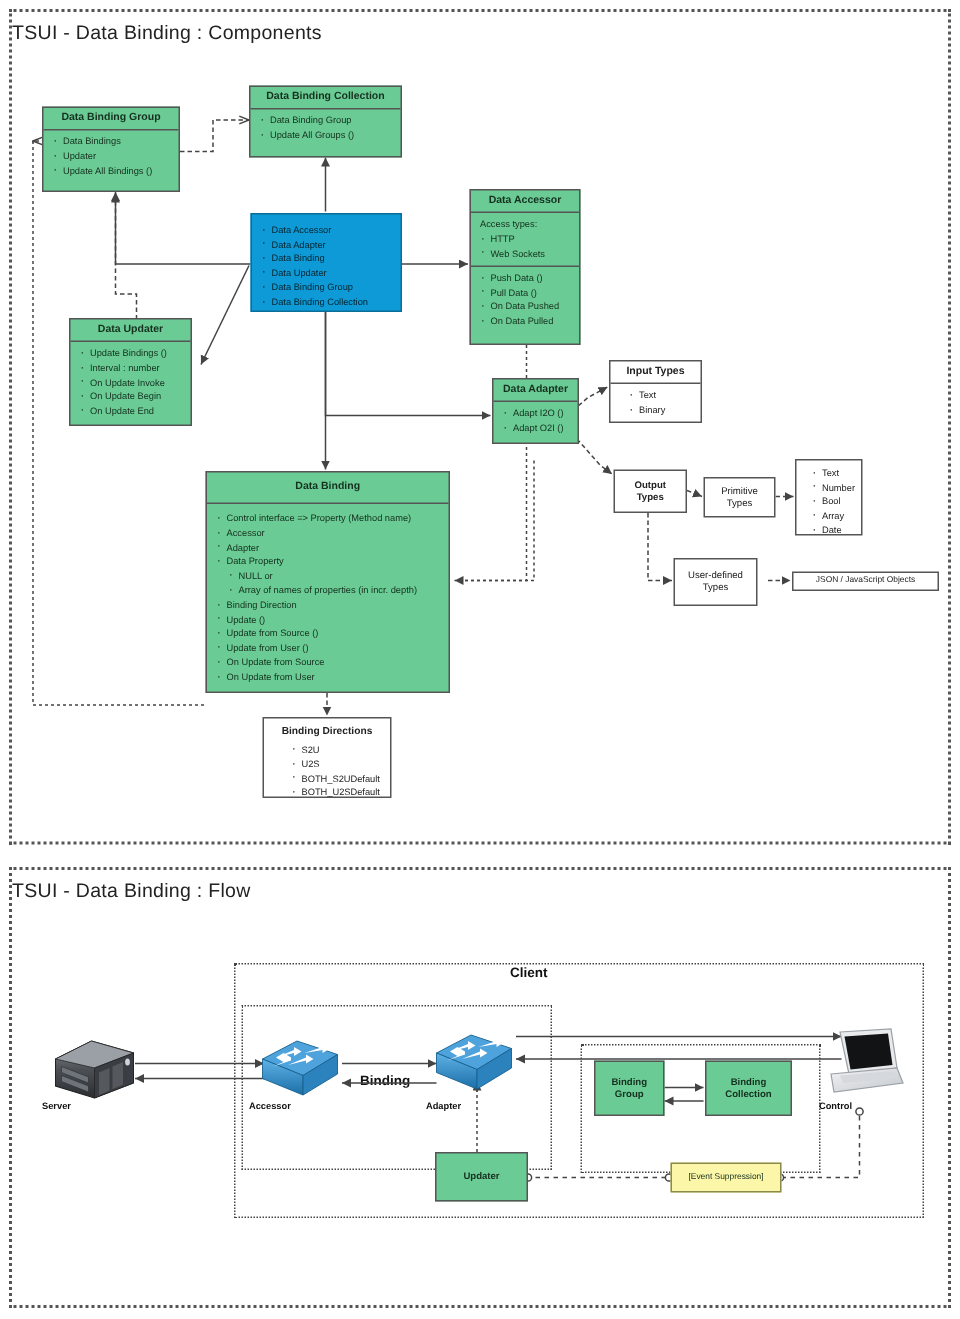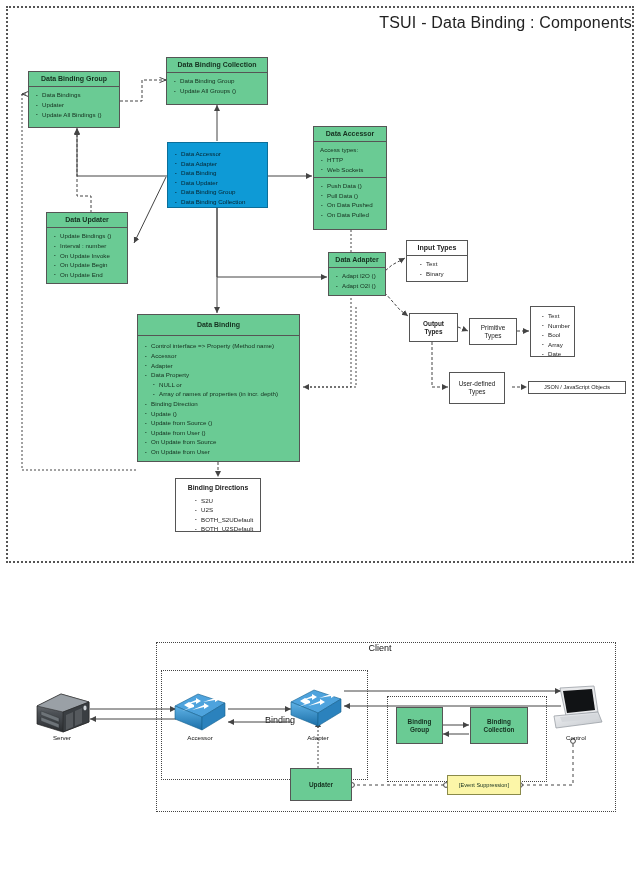--- a/index.html
+++ b/index.html
@@ -13,22 +13,22 @@
   
   .panel{
     position:absolute;
     border:2px dotted #555;
     background:#fff;
     box-sizing:border-box;
   }
   .panel-title{
     position:absolute;
     width:100%;
-    text-align:right;
-    font-size:16px;
+    text-align:left;
+    font-size:13px;
     color:#222;
     top:6px;
     left:0;
     letter-spacing:.2px;
   }
 
   
   .box{
     position:absolute;
     box-sizing:border-box;
@@ -71,22 +71,22 @@
   .box .plain:before{content:none;}
   .centered{
     display:flex;align-items:center;justify-content:center;
     text-align:center;height:100%;font-size:6.4px;font-weight:bold;
     line-height:1.25;
   }
   .centered.norm{font-weight:normal;}
 
   
   .lbl{
-    position:absolute;font-size:6.2px;font-weight:normal;color:#111;
-    text-align:center;white-space:nowrap;
+    position:absolute;font-size:6.2px;font-weight:bold;color:#111;
+    white-space:nowrap;
   }
   .lbl.med{font-size:9px;}
 
   
   svg.overlay{position:absolute;left:0;top:0;width:640px;height:879px;pointer-events:none;}
 
   
   .dev{position:absolute;}
 </style>
 </head>
@@ -295,20 +295,23 @@
     <div class="sec" style="padding:0 0 0 18px;border-top:none;">
       <ul>
         <li>S2U</li>
         <li>U2S</li>
         <li>BOTH_S2UDefault</li>
         <li>BOTH_U2SDefault</li>
       </ul>
     </div>
   </div>
 
+  <div class="panel" style="left:6px;top:578px;width:628px;height:294px;">
+    <div class="panel-title">TSUI - Data Binding : Flow</div>
+  </div>
 
   <div style="position:absolute;left:156px;top:642px;width:460px;height:170px;border:1.5px dotted #444;box-sizing:border-box;"></div>
   <div class="lbl med" style="left:340px;top:643px;width:80px;">Client</div>
 
   <div style="position:absolute;left:161px;top:670px;width:207px;height:110px;border:1.5px dotted #444;box-sizing:border-box;"></div>
   <div class="lbl med" style="left:240px;top:715px;width:80px;">Binding</div>
 
   <div style="position:absolute;left:387px;top:696px;width:160px;height:86px;border:1.5px dotted #444;box-sizing:border-box;"></div>
 
   <svg class="overlay">

